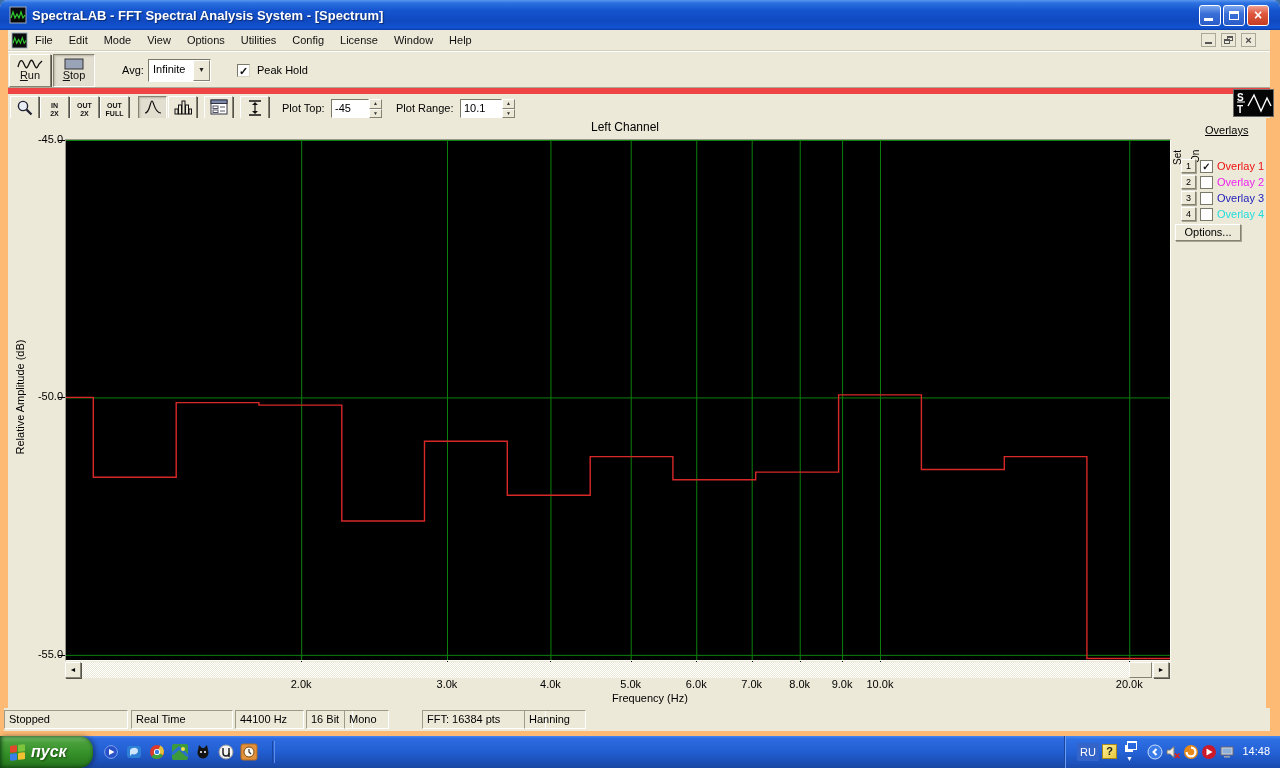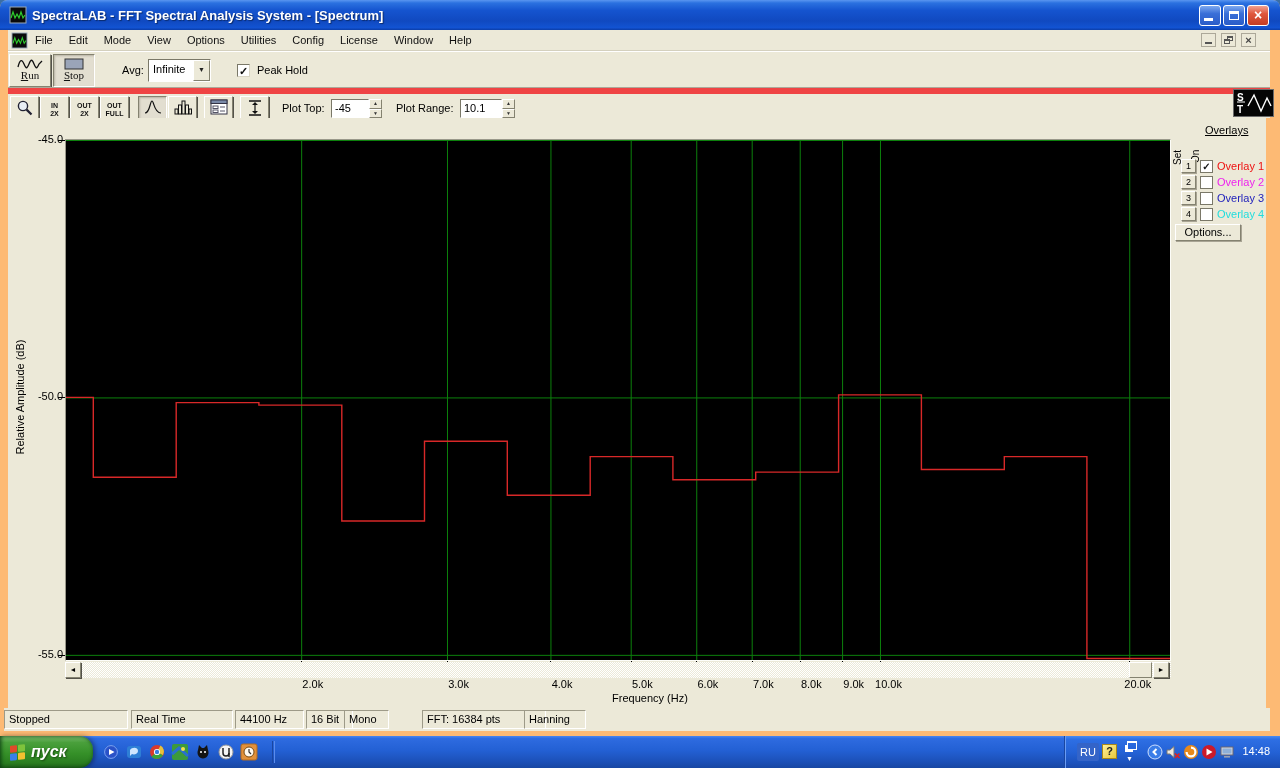--- a/index.html
+++ b/index.html
@@ -35,21 +35,21 @@
   .mdi-btn .g-rs1 { position:absolute; left:5px; top:2px; width:6px; height:5px; border:1px solid #555; border-top-width:2px; }
   .mdi-btn .g-rs2 { position:absolute; left:2px; top:5px; width:6px; height:5px; border:1px solid #555; border-top-width:2px; background:#ece9d8; }
   .mdi-btn .g-x { position:absolute; left:0; top:0; width:100%; text-align:center; font-size:11px; line-height:12px; color:#444; font-weight:bold; }
 
   #toolbar1 { top:51px; height:37px; border-top:1px solid #fff; }
   #toolbar2 { top:88px; height:30px; border-top:6px solid #ef4444; box-shadow:0 -1px 0 #aca899; }
 
   .tbtn { position:absolute; background:#ece9d8; border:1px solid;
     border-color:#fff #848270 #848270 #fff; box-shadow:1px 1px 0 #54524a; }
   .tbtn.pressed { border-color:#848270 #fff #fff #848270; box-shadow:inset 1px 1px 2px #b8b4a4; background:#e2ded0; }
-  .bigbtn { width:42px; height:33px; top:2px; text-align:center;font-family:Liberation Serif, serif; }
+  .bigbtn { width:42px; height:33px; top:2px; text-align:center; }
   .bigbtn .blabel { font-size:11px; color:#111; display:block; margin-top:-1px; }
   .blabel::first-letter { text-decoration:underline; }
   .bigbtn svg { display:block; margin:3px auto 0; }
   .sqbtn { width:29px; height:27px; top:2px; text-align:center; }
   .sqbtn svg { display:block; margin:2px auto 0; }
   .zoomtxt { font-size:7px; font-weight:bold; color:#111; line-height:8px; margin-top:5px; letter-spacing:0; }
 
   .tb-label { position:absolute; font-size:11px; color:#000; }
   .editbox { position:absolute; background:#fff; border:1px solid;
     border-color:#7a7868 #fff #fff #7a7868; font-size:11px; color:#000; padding:2px 3px; }
@@ -67,21 +67,21 @@
 
   
   #client { position:absolute; left:8px; top:118px; width:1258px; height:590px; background:#ece9d8; }
   #chart-title { position:absolute; left:467px; top:2px; width:300px; text-align:center;
     font-size:12px; color:#000; }
   #plot { position:absolute; left:57px; top:21px; width:1106px; height:522px; background:#000;
     border:1px solid; border-color:#9a988a #fdfdf8 #fdfdf8 #9a988a; }
   #plot svg { position:absolute; left:0; top:0; }
   .y-tick-label { position:absolute; width:42px; left:13px; text-align:right; font-size:11px; color:#000; }
   .y-tick-mark { position:absolute; left:50px; width:7px; height:1px; background:#000; }
-  .x-tick-label { position:absolute; width:44px; text-align:right; font-size:11px; color:#000; top:560px; }
+  .x-tick-label { position:absolute; width:44px; text-align:center; font-size:11px; color:#000; top:560px; }
   .x-tick-mark { position:absolute; width:1px; height:5px; background:#000; top:543px; }
   #x-axis-title { position:absolute; left:552px; top:574px; width:180px; text-align:center;
     font-size:11px; color:#000; }
   #y-axis-title { position:absolute; left:-87px; top:272px; width:200px; height:14px; text-align:center;
     font-size:11px; color:#000; transform:rotate(-90deg); }
 
   
   #hscroll { position:absolute; left:57px; top:544px; width:1106px; height:16px;
     background:repeating-conic-gradient(#fff 0% 25%, #ece9d8 0% 50%) 0 0/2px 2px; }
   .scr-btn { position:absolute; top:0; width:16px; height:16px; background:#ece9d8; border:1px solid;
@@ -284,20 +284,21 @@
       </div>
       <span class="tb-label" style="left:388px;top:8px">Plot Range:</span>
       <div class="editbox" style="left:452px;top:5px;width:42px;height:19px">10.1</div>
       <div class="spinner" style="left:494px;top:5px;height:19px">
         <div class="spin-half">▲</div>
         <div class="spin-half">▼</div>
       </div>
     </div>
 
     <div id="client">
+      <div id="chart-title">Left Channel</div>
       <div id="y-axis-title">Relative Amplitude (dB)</div>
       <div id="plot">
         <svg id="plot-svg" width="1104" height="520" viewBox="0 0 1104 520">
             <line x1="235.67015943301124" y1="0" x2="235.67015943301124" y2="520" stroke="#0c800c" stroke-width="1"></line>
             <line x1="381.4866982503976" y1="0" x2="381.4866982503976" y2="520" stroke="#0c800c" stroke-width="1"></line>
             <line x1="484.9451790071208" y1="0" x2="484.9451790071208" y2="520" stroke="#0c800c" stroke-width="1"></line>
             <line x1="565.1938111616237" y1="0" x2="565.1938111616237" y2="520" stroke="#0c800c" stroke-width="1"></line>
             <line x1="630.7617178245072" y1="0" x2="630.7617178245072" y2="520" stroke="#0c800c" stroke-width="1"></line>
             <line x1="686.1985930062838" y1="0" x2="686.1985930062838" y2="520" stroke="#0c800c" stroke-width="1"></line>
             <line x1="734.2201985812304" y1="0" x2="734.2201985812304" y2="520" stroke="#0c800c" stroke-width="1"></line>

